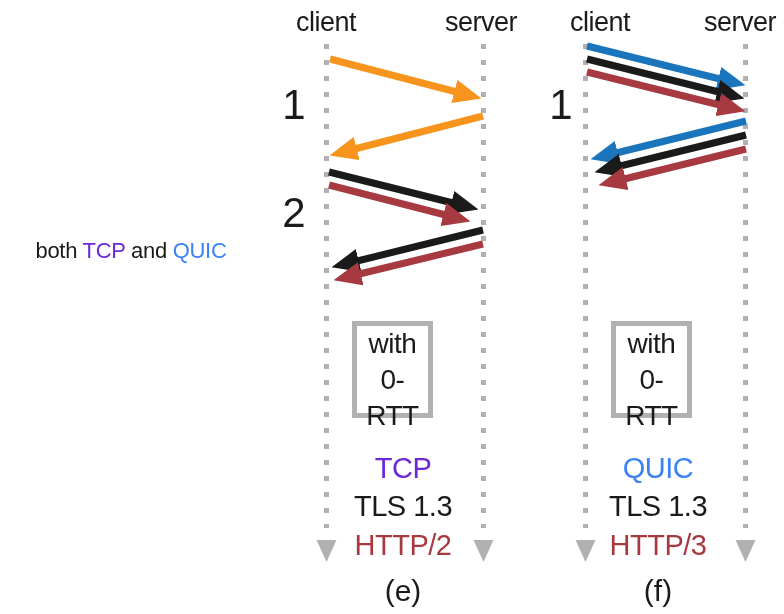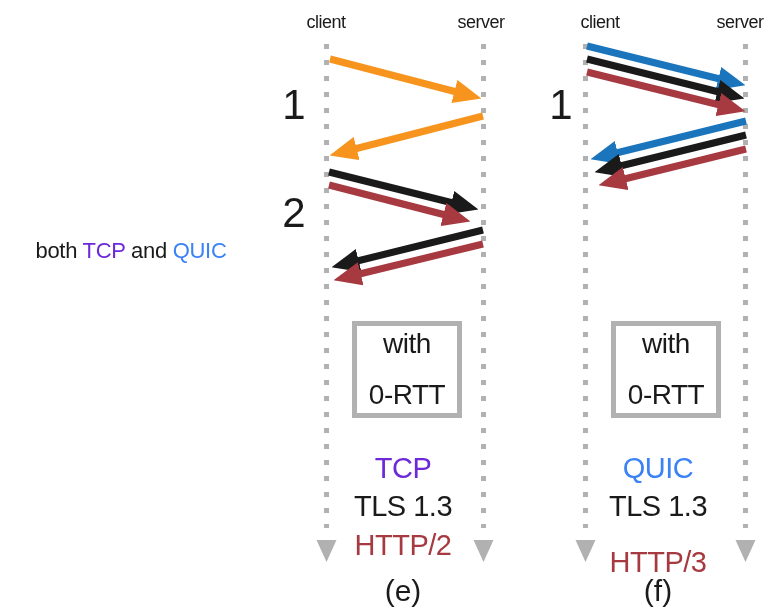--- a/index.html
+++ b/index.html
@@ -2,36 +2,36 @@
 <html><head>
 <meta charset="utf-8">
 <style>
   html,body{margin:0;padding:0;background:#fff;}
   .canvas{
     position:relative;width:784px;height:614px;background:#ffffff;overflow:hidden;
     font-family:"Liberation Sans",sans-serif;color:#1a1a1a;
   }
   .abs{position:absolute;}
   .ctr{transform:translateX(-50%);white-space:nowrap;}
-  .endpoint{font-size:18px;line-height:28px;letter-spacing:-0.5px;}
+  .endpoint{font-size:27px;line-height:28px;letter-spacing:-0.5px;}
   .rttnum{font-size:42px;line-height:42px;}
   .intro{
     position:absolute;left:0;top:163px;width:262px;text-align:center;
     font-size:22px;line-height:30px;letter-spacing:-0.3px;
   }
   .intro p{margin:0;}
   .intro .p2{margin-top:43px;}
   .intro .p3{margin-top:40px;}
   .c-orange{color:#6d28d9;}
   .c-blue{color:#3b82f6;}
   .c-red{color:#A63A40;}
   .rttbox{
-    position:absolute;width:110px;height:97px;box-sizing:border-box;
+    position:absolute;width:81px;height:97px;box-sizing:border-box;
     border:5px solid #b1b1b1;background:#fff;
-    display:flex;flex-direction:column;align-items:center;justify-content:space-between;
+    display:flex;flex-direction:column;align-items:center;justify-content:flex-start;
     font-size:28px;line-height:36px;text-align:center;letter-spacing:-0.5px;
   }
   .stack-line{font-size:29px;line-height:33px;letter-spacing:-0.5px;}
   .caption{font-size:30px;line-height:34px;}
   svg.layer{position:absolute;left:0;top:0;}
 </style>
 </head>
 <body>
 
 <div class="canvas">
@@ -111,16 +111,16 @@
   <div class="abs ctr endpoint" style="left:740px;top:8px;">server</div>
   <div class="abs ctr rttnum" style="left:561px;top:84px;">1</div>
 
   <div class="rttbox" style="left:611px;top:321px;">
     <span>with</span>
     <span>0-RTT</span>
   </div>
 
   <div class="abs ctr stack-line c-blue" style="left:658px;top:452px;">QUIC</div>
   <div class="abs ctr stack-line" style="left:658px;top:490px;">TLS 1.3</div>
-  <div class="abs ctr stack-line c-red" style="left:658px;top:529px;margin-top:17px;">HTTP/3</div>
+  <div class="abs ctr stack-line c-red" style="left:658px;top:529px;">HTTP/3</div>
   <div class="abs ctr caption" style="left:658px;top:574px;">(f)</div>
 
 </div>
 
 </body></html>

